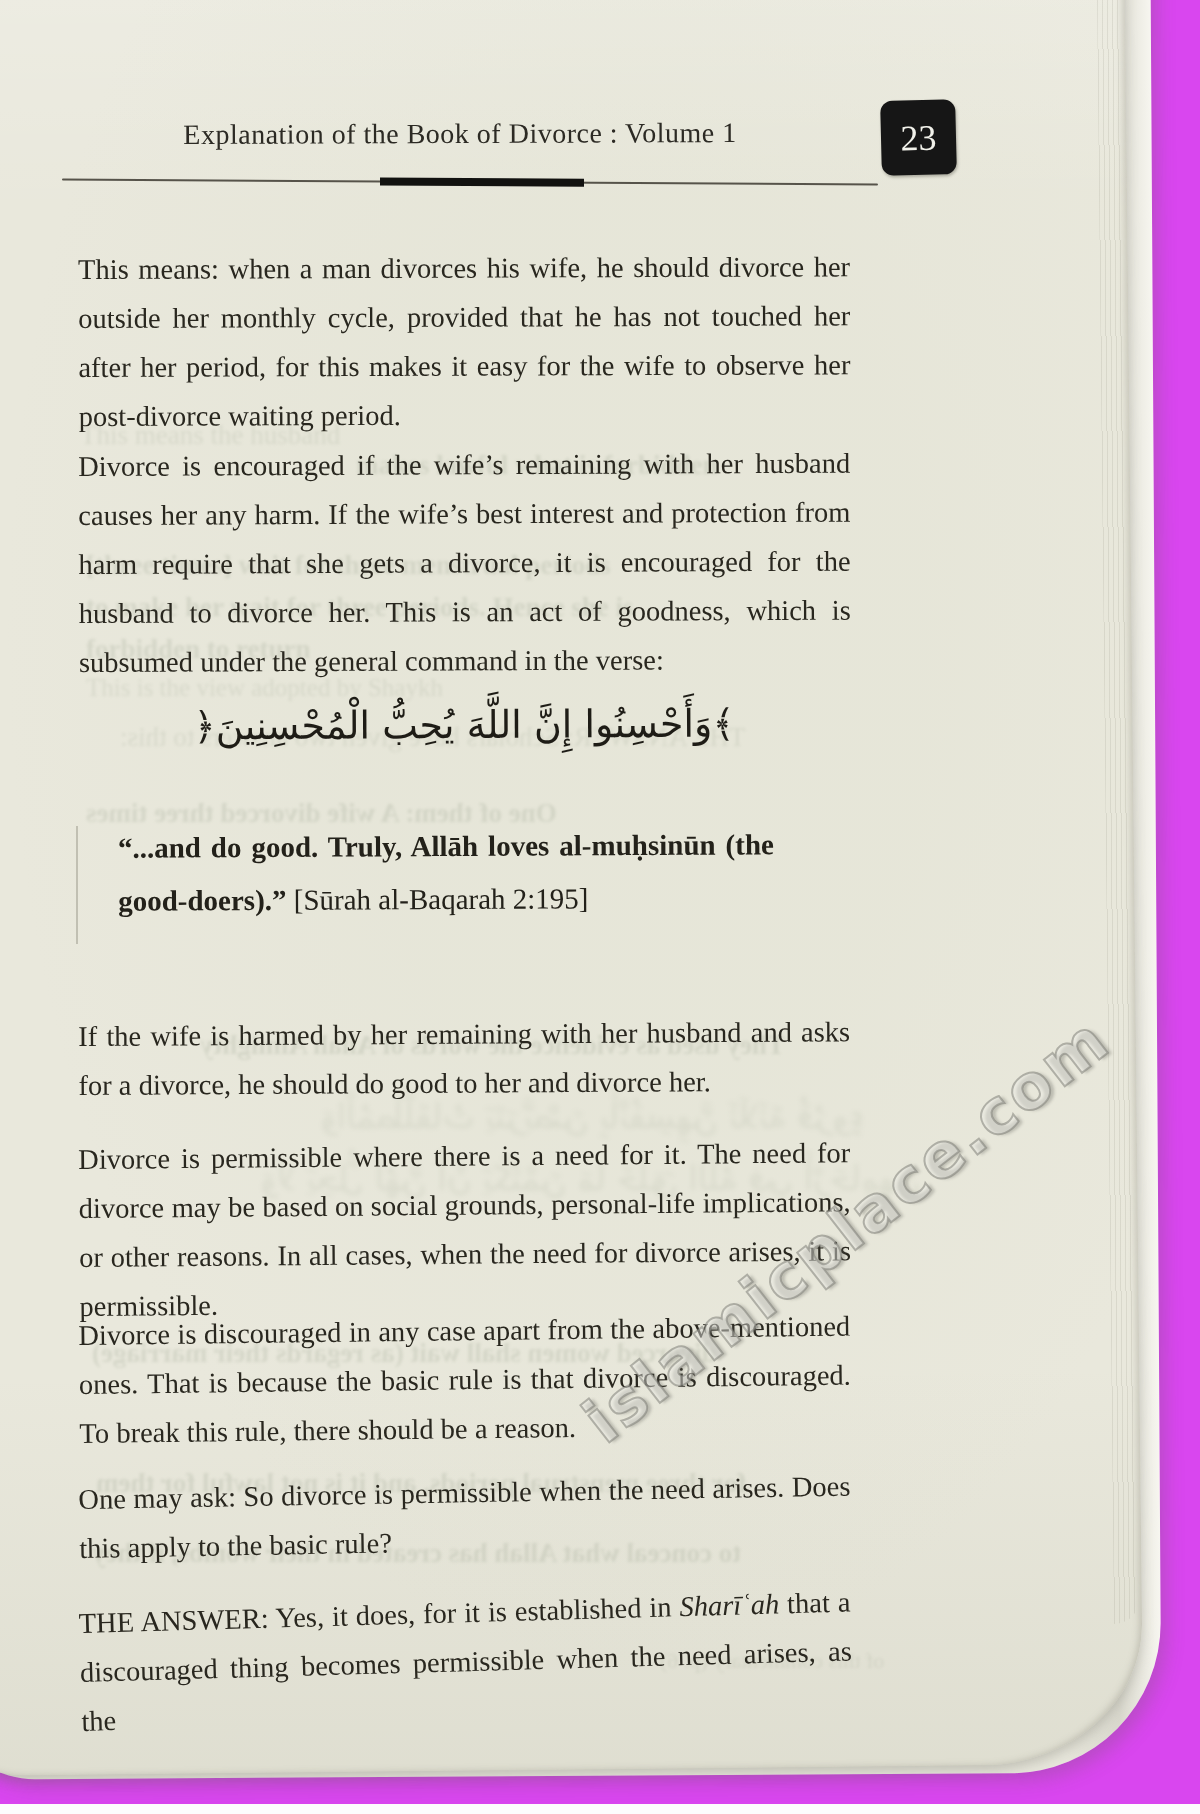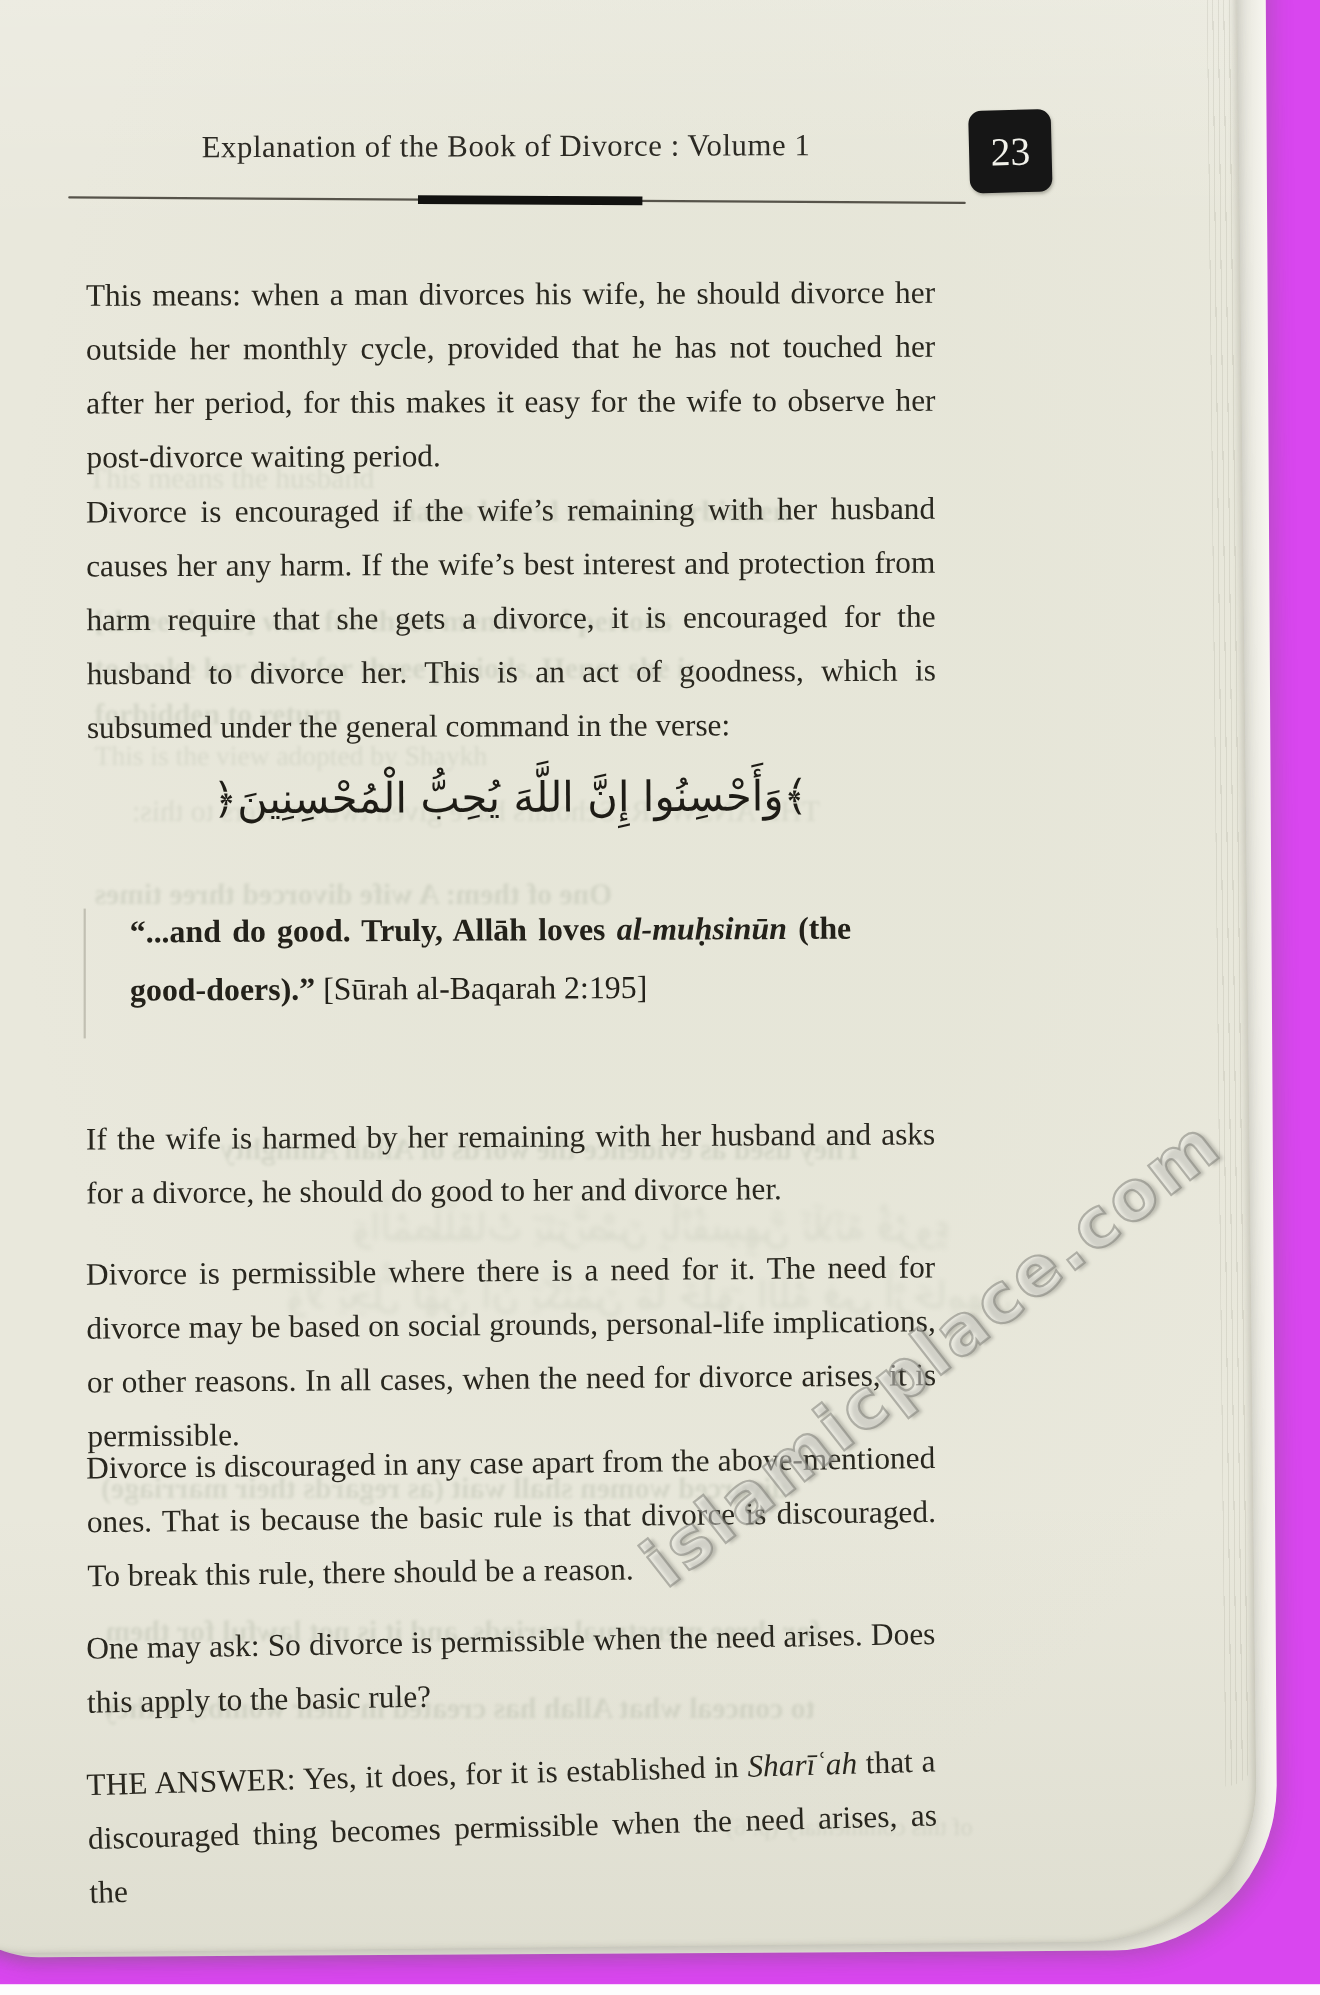--- a/index.html
+++ b/index.html
@@ -110,21 +110,21 @@
     <div class="ghost gb gm" id="g12">for three menstrual periods, and it is not lawful for them</div>
     <div class="ghost gb gm" id="g13">to conceal what Allah has created in their wombs, if they</div>
     <div class="ghost gm" id="g14">of this commentary (p. 6)</div>
   </div>
 
   <p class="para" id="p1">This means: when a man divorces his wife, he should divorce her outside her monthly cycle, provided that he has not touched her after her period, for this makes it easy for the wife to observe her post-divorce waiting period.</p>
   <p class="para" id="p2">Divorce is encouraged if the wife’s remaining with her husband causes her any harm. If the wife’s best interest and protection from harm require that she gets a divorce, it is encouraged for the husband to divorce her. This is an act of goodness, which is subsumed under the general command in the verse:</p>
 
   <div class="verse">﴿وَأَحْسِنُوا إِنَّ اللَّهَ يُحِبُّ الْمُحْسِنِينَ﴾</div>
   <div class="quote-bar"></div>
-  <div class="quote"><span style="font-weight: bold;">“...and do good. Truly, Allāh loves </span><span style="font-weight: bold; font-style: italic;">al-muḥsinūn</span><span style="font-weight: bold;"> (the good-doers).” </span><span>[Sūrah al-Baqarah 2:195]</span></div>
+  <div class="quote"><span style="font-weight: bold;">“...and do good. Truly, Allāh loves </span><span style="font-weight: bold; ">al-muḥsinūn</span><span style="font-weight: bold;"> (the good-doers).” </span><span>[Sūrah al-Baqarah 2:195]</span></div>
 
   <p class="para" id="p3">If the wife is harmed by her remaining with her husband and asks for a divorce, he should do good to her and divorce her.</p>
   <p class="para" id="p4">Divorce is permissible where there is a need for it. The need for divorce may be based on social grounds, personal-life implications, or other reasons. In all cases, when the need for divorce arises, it is permissible.</p>
   <p class="para" id="p5">Divorce is discouraged in any case apart from the above-mentioned ones. That is because the basic rule is that divorce is discouraged. To break this rule, there should be a reason.</p>
   <p class="para" id="p6">One may ask: So divorce is permissible when the need arises. Does this apply to the basic rule?</p>
   <p class="para" id="p7"><span>THE ANSWER: Yes, it does, for it is established in </span><span style="font-style: italic;">Sharīʿah</span><span> that a discouraged thing becomes permissible when the need arises, as the</span></p>
 
   <div class="watermark">islamicplace.com</div>
 </div>
 

